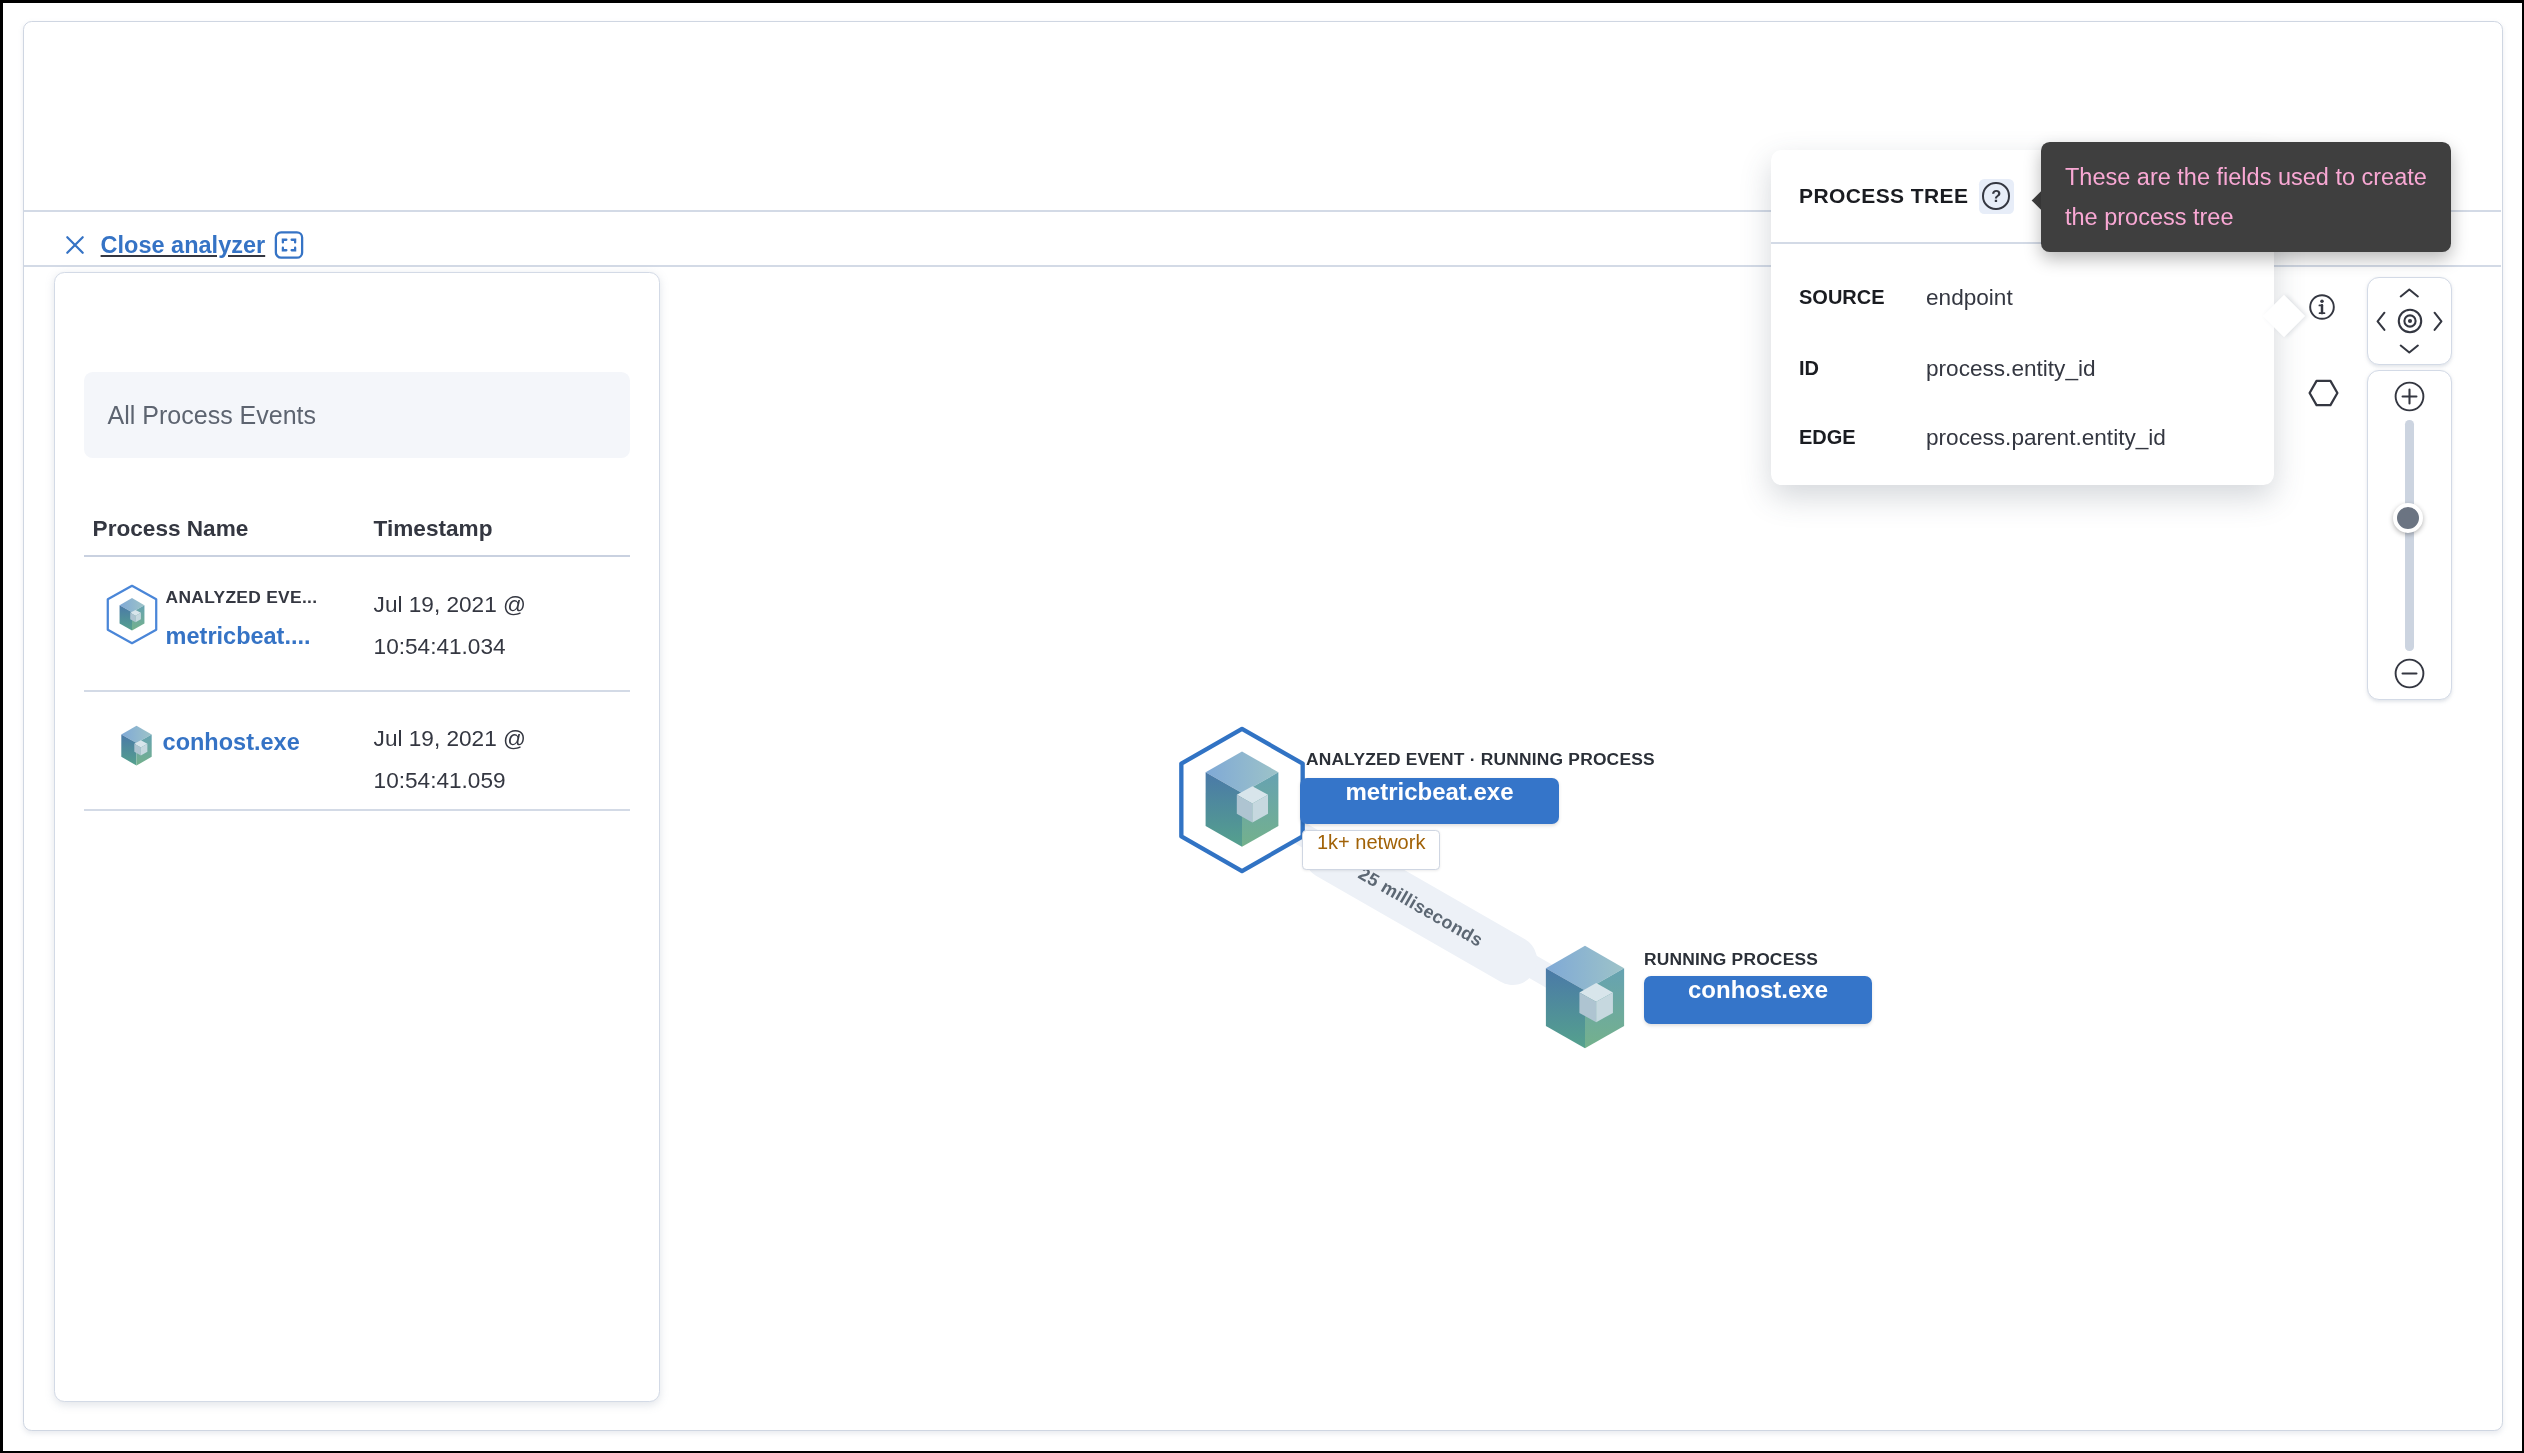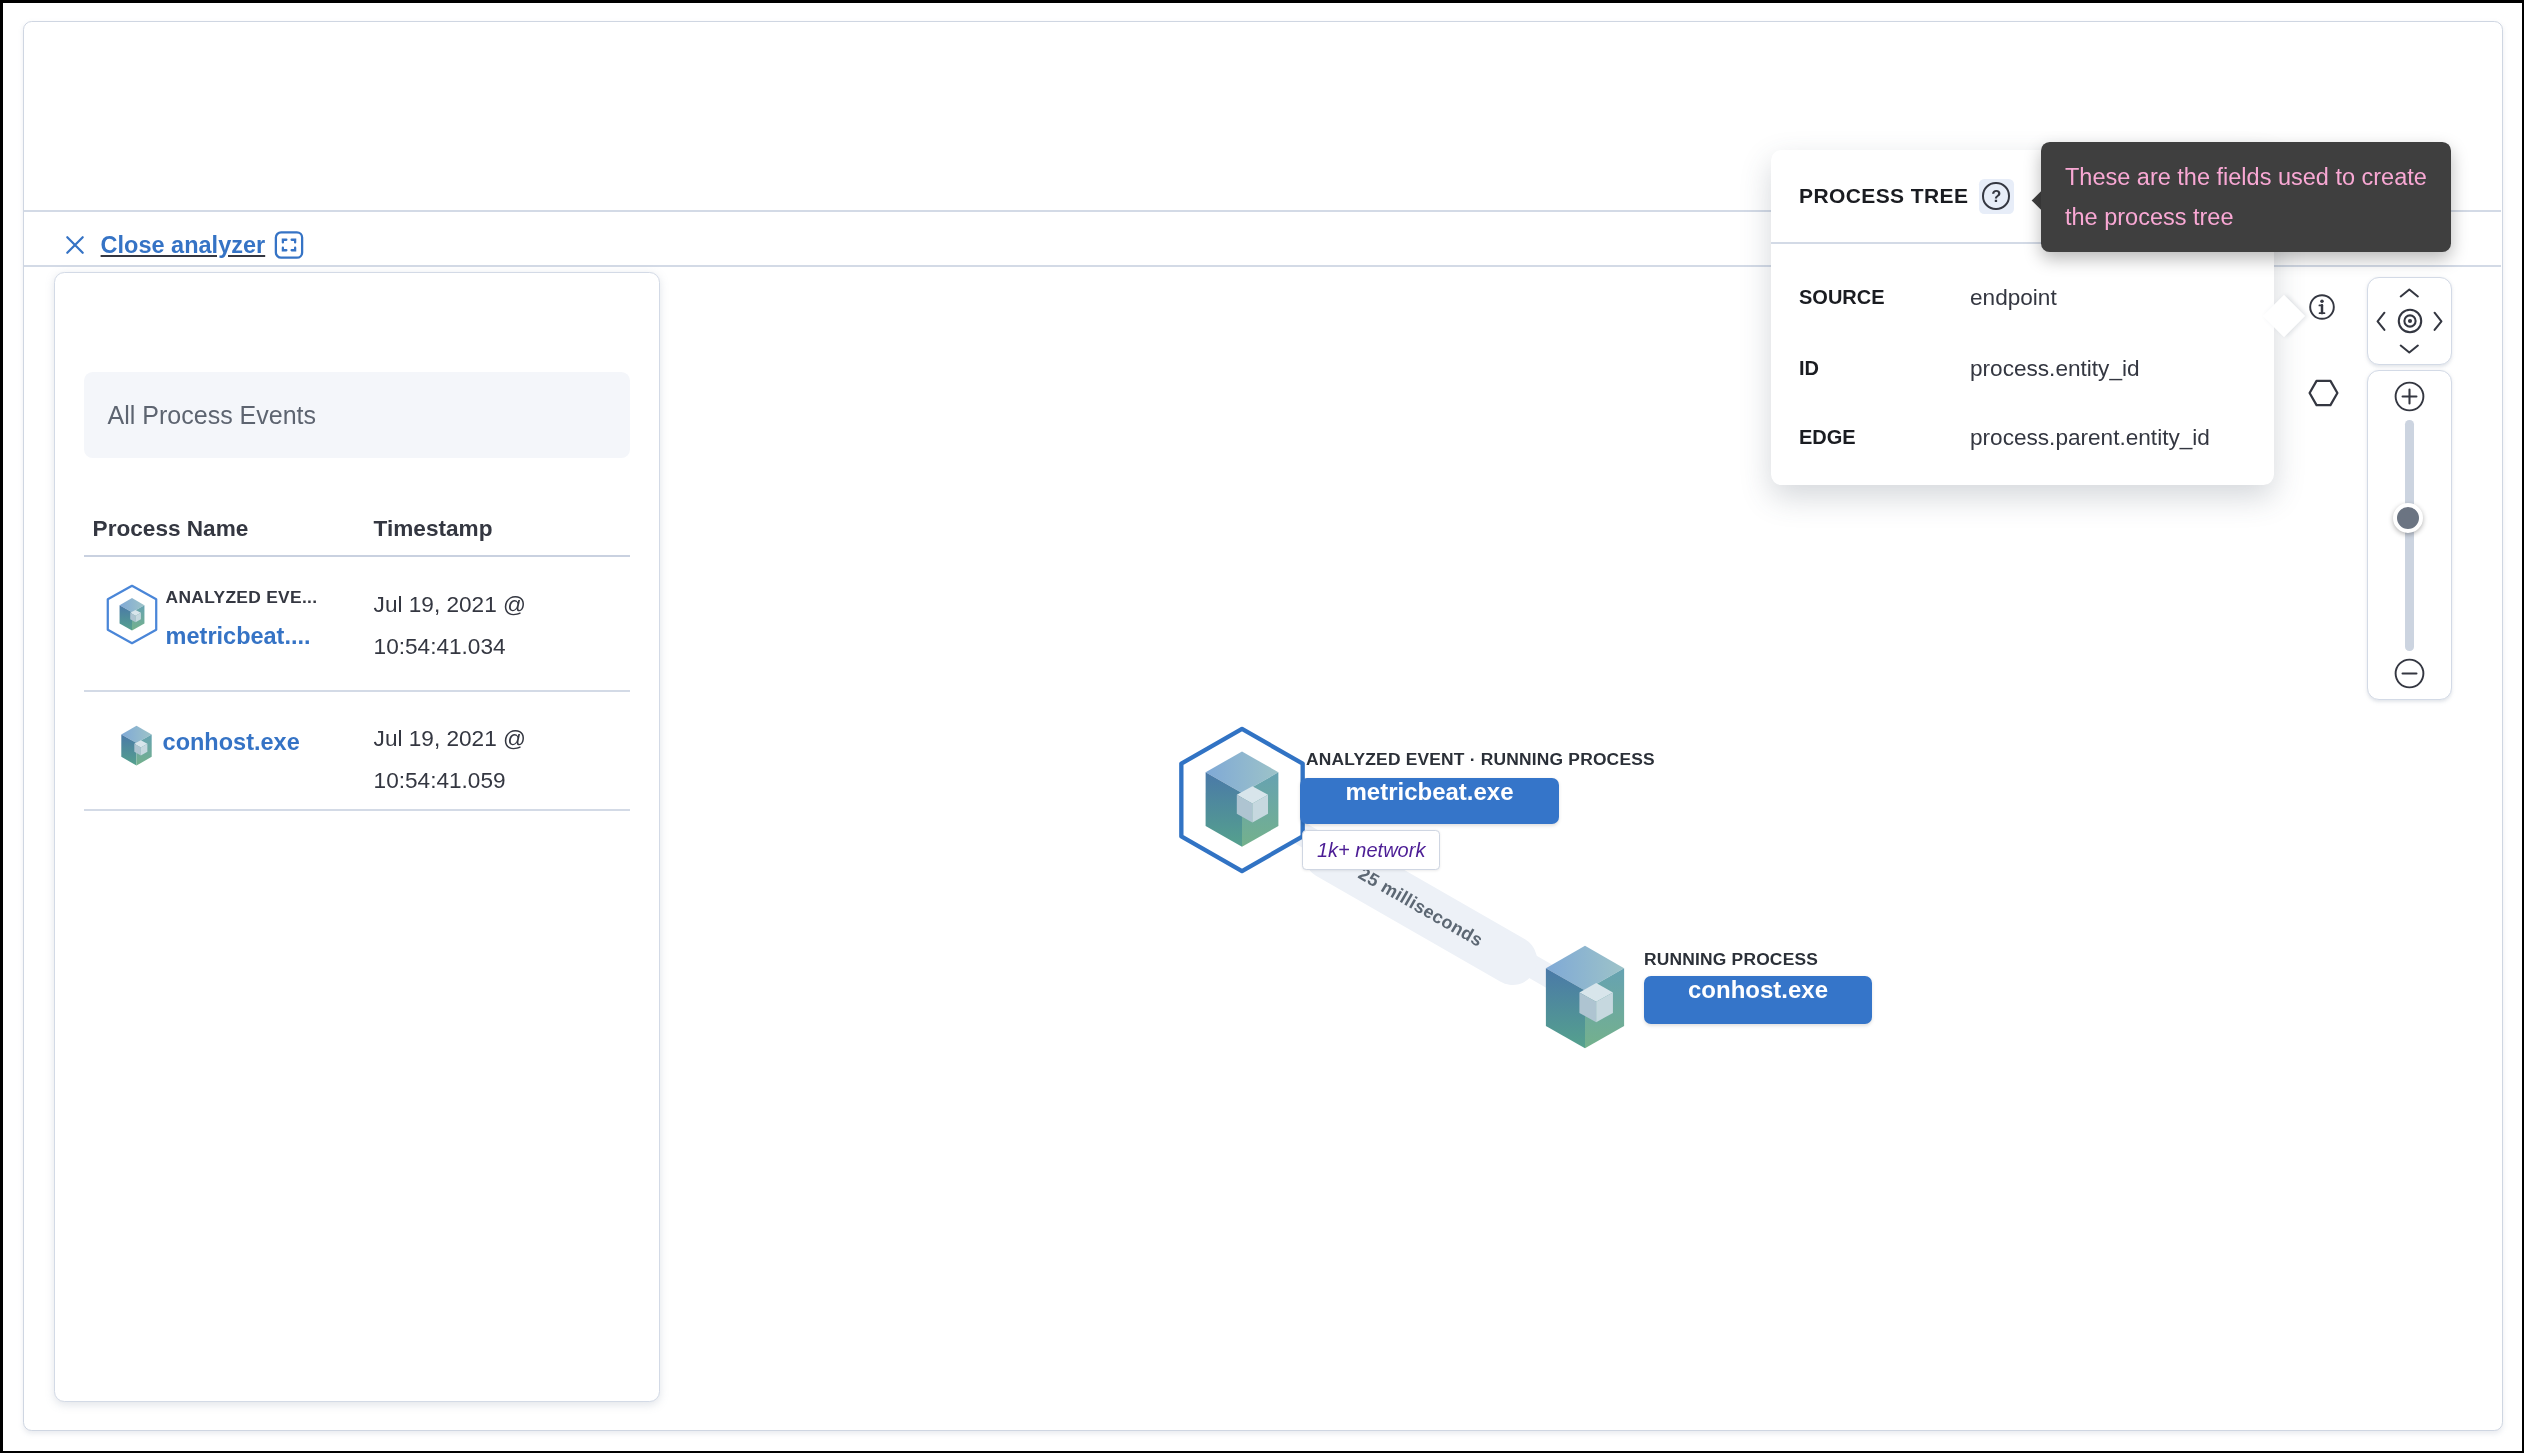--- a/index.html
+++ b/index.html
@@ -33,37 +33,37 @@
   
   .edge-band{left:1214px;top:887px;width:400px;height:22.6px;border-radius:11.3px;background:#edf1f7;
              transform:rotate(29.9deg);z-index:2;}
   .edge-pill{left:1290px;top:883px;width:261px;height:49px;border-radius:24px;background:#edf1f7;
              transform:rotate(29.9deg);display:flex;align-items:center;justify-content:center;z-index:2;}
   .edge-text{font-size:18px;font-weight:700;letter-spacing:0.4px;color:#5c6773;white-space:nowrap;}
   .node-kind{font-size:17.4px;font-weight:700;letter-spacing:0.2px;color:#2b3038;white-space:nowrap;z-index:6;}
   .node-pill{background:#3575c9;border-radius:7px;display:flex;justify-content:center;
              color:#fff;font-weight:700;font-size:24px;z-index:6;cursor:pointer;box-shadow:0 1.7px 3.5px rgba(0,0,0,.12);}
   .node-badge{left:1302px;top:830px;height:38px;background:#fff;border:1.7px solid #cfd6e2;border-radius:4.3px;
-              display:inline-flex;align-items:center;padding:0 14px;font-size:20px;color:#4c1d95;z-index:6;
-              box-shadow:0 0.9px 2.6px rgba(0,0,0,.08);cursor:pointer;font-style:italic;}
+              display:inline-flex;align-items:flex-start;padding:0 14px;font-size:20px;color:#a16207;z-index:6;
+              box-shadow:0 0.9px 2.6px rgba(0,0,0,.08);cursor:pointer;}
   .hex-ring{left:1177px;top:725px;z-index:5;}
   .cube-conhost{left:1537px;top:944px;z-index:5;cursor:pointer;}
   
   .popover{left:1771px;top:150px;width:503px;height:335px;background:#fff;border-radius:10.4px;
            box-shadow:0 12px 31px rgba(60,72,92,.22);z-index:40;}
   .pop-head{position:absolute;left:28px;top:0;height:92px;display:flex;align-items:center;gap:10.4px;}
   .pop-title{font-size:21px;font-weight:700;letter-spacing:0.4px;color:#1a1c21;white-space:nowrap;}
   .help-wrap{width:35px;height:35px;background:#e7edf8;border-radius:5.2px;display:flex;align-items:center;
              justify-content:center;cursor:pointer;}
   .help-circle{width:23.5px;height:23.5px;border:2.2px solid #343741;border-radius:50%;display:flex;
                align-items:center;justify-content:center;font-size:16.5px;font-weight:700;color:#343741;}
   .pop-div{position:absolute;left:0;top:92px;width:100%;height:1.7px;background:#d3dae6;}
   .pop-row{position:absolute;left:28px;height:35px;line-height:35px;white-space:nowrap;}
   .pop-row .lbl{position:absolute;left:0;font-size:20px;font-weight:700;color:#1a1c21;}
-  .pop-row .val{position:absolute;left:127px;font-size:22.6px;color:#343741;margin-left:44px;}
+  .pop-row .val{position:absolute;left:127px;font-size:22.6px;color:#343741;}
   .pr0{top:130px;} .pr1{top:201px;} .pr2{top:270px;}
   .pop-pointer{left:2269px;top:301px;width:30px;height:30px;background:#fff;transform:rotate(45deg);
                z-index:41;box-shadow:1.7px -1.7px 4.3px rgba(100,110,130,.18);}
   
   .tooltip{left:2041px;top:142px;background:#3f3f3f;border-radius:8.7px;padding:15px 24px;z-index:50;
            box-shadow:0 7px 17.4px rgba(0,0,0,.28);}
   .tooltip div{color:#f9a8d4;font-size:23.5px;line-height:40px;white-space:nowrap;}
   .tip-caret{left:2036px;top:190px;width:21px;height:21px;background:#3f3f3f;transform:rotate(45deg);z-index:49;}
   
   .icon-btn{cursor:pointer;z-index:4;}

